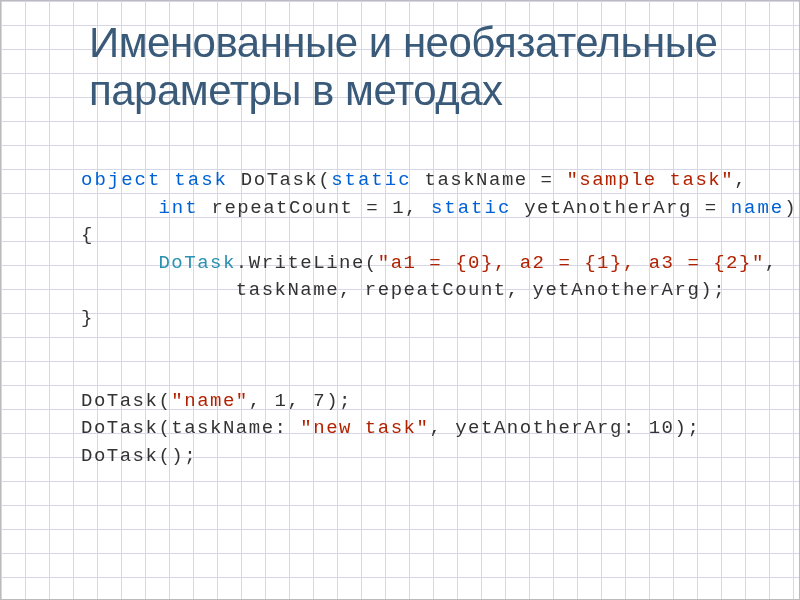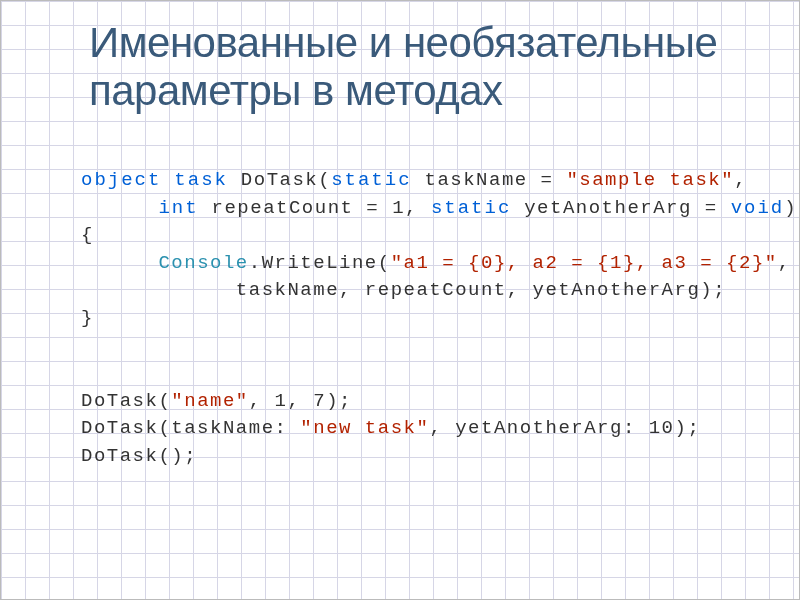--- a/index.html
+++ b/index.html
@@ -34,23 +34,23 @@
   .cls{color:#2b91af;}
 </style>
 </head>
 <body>
 
 <div class="slide">
   <h1>Именованные и необязательные параметры в методах</h1>
 
   <div class="code">
 <span><span class="kw">object</span> <span class="kw">task</span><span> DoTask(</span><span class="kw">static</span><span> taskName = </span><span class="str">"sample task"</span><span>,</span></span>
-<span>      <span class="kw">int</span><span> repeatCount = 1, </span><span class="kw">static</span><span> yetAnotherArg = </span><span class="kw">void</span><span>)</span></span>
+<span>      <span class="kw">int</span><span> repeatCount = 1, </span><span class="kw">static</span><span> yetAnotherArg = </span><span class="kw">name</span><span>)</span></span>
 <span>{</span>
-<span>      <span class="cls">Console</span><span>.WriteLine(</span><span class="str">"a1 = {0}, a2 = {1}, a3 = {2}"</span><span>,</span></span>
+<span>      <span class="cls">DoTask</span><span>.WriteLine(</span><span class="str">"a1 = {0}, a2 = {1}, a3 = {2}"</span><span>,</span></span>
 <span>            <span>taskName, repeatCount, yetAnotherArg);</span></span>
 <span>}</span>
 
 
 <span><span>DoTask(</span><span class="str">"name"</span><span>, 1, 7);</span></span>
 <span><span>DoTask(taskName: </span><span class="str">"new task"</span><span>, yetAnotherArg: 10);</span></span>
 <span>DoTask();</span>
   </div>
 </div>
 

